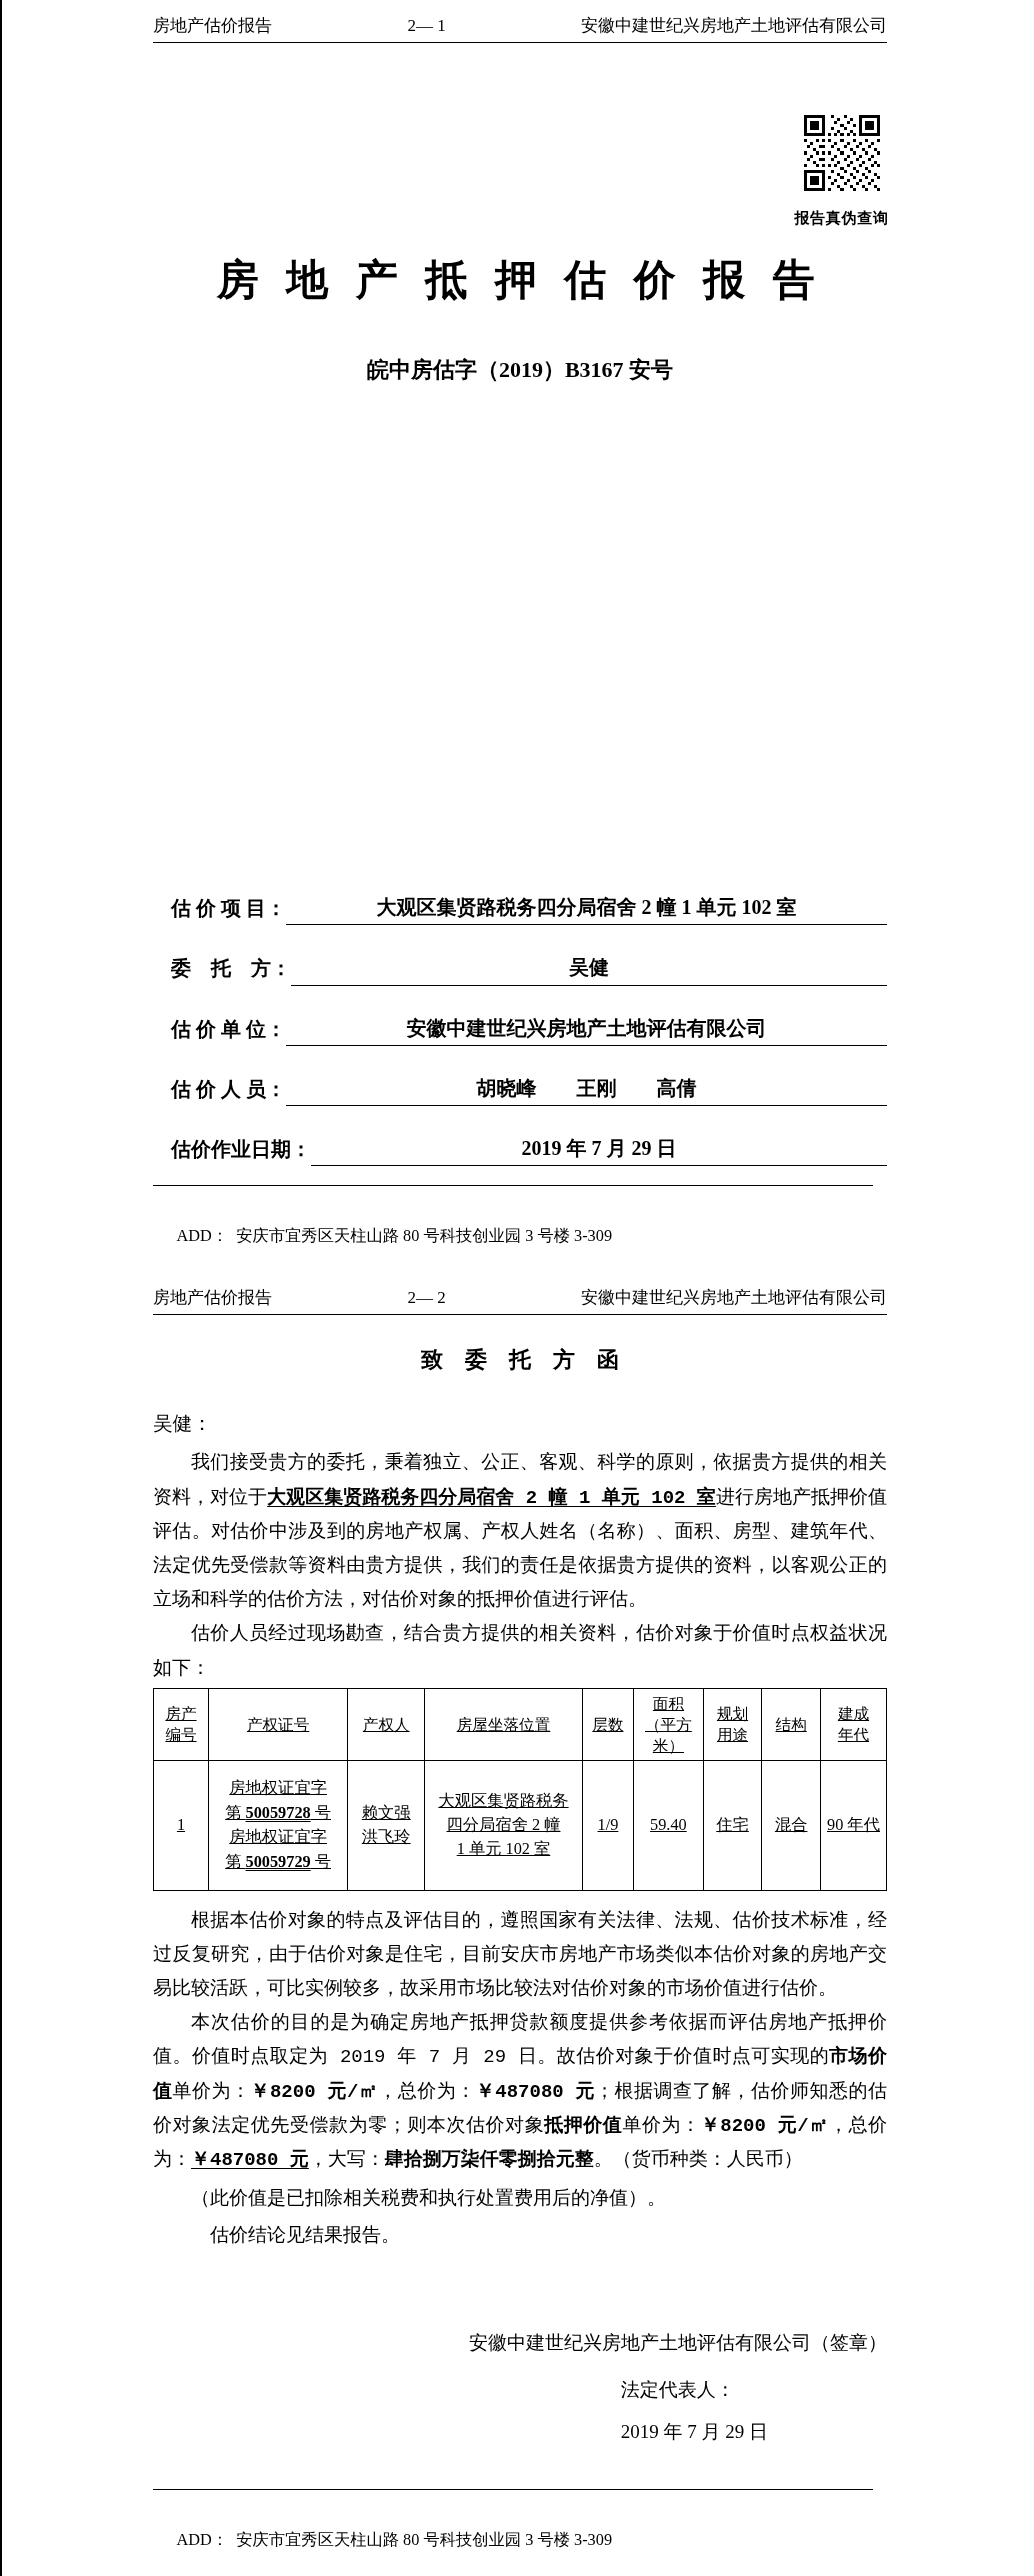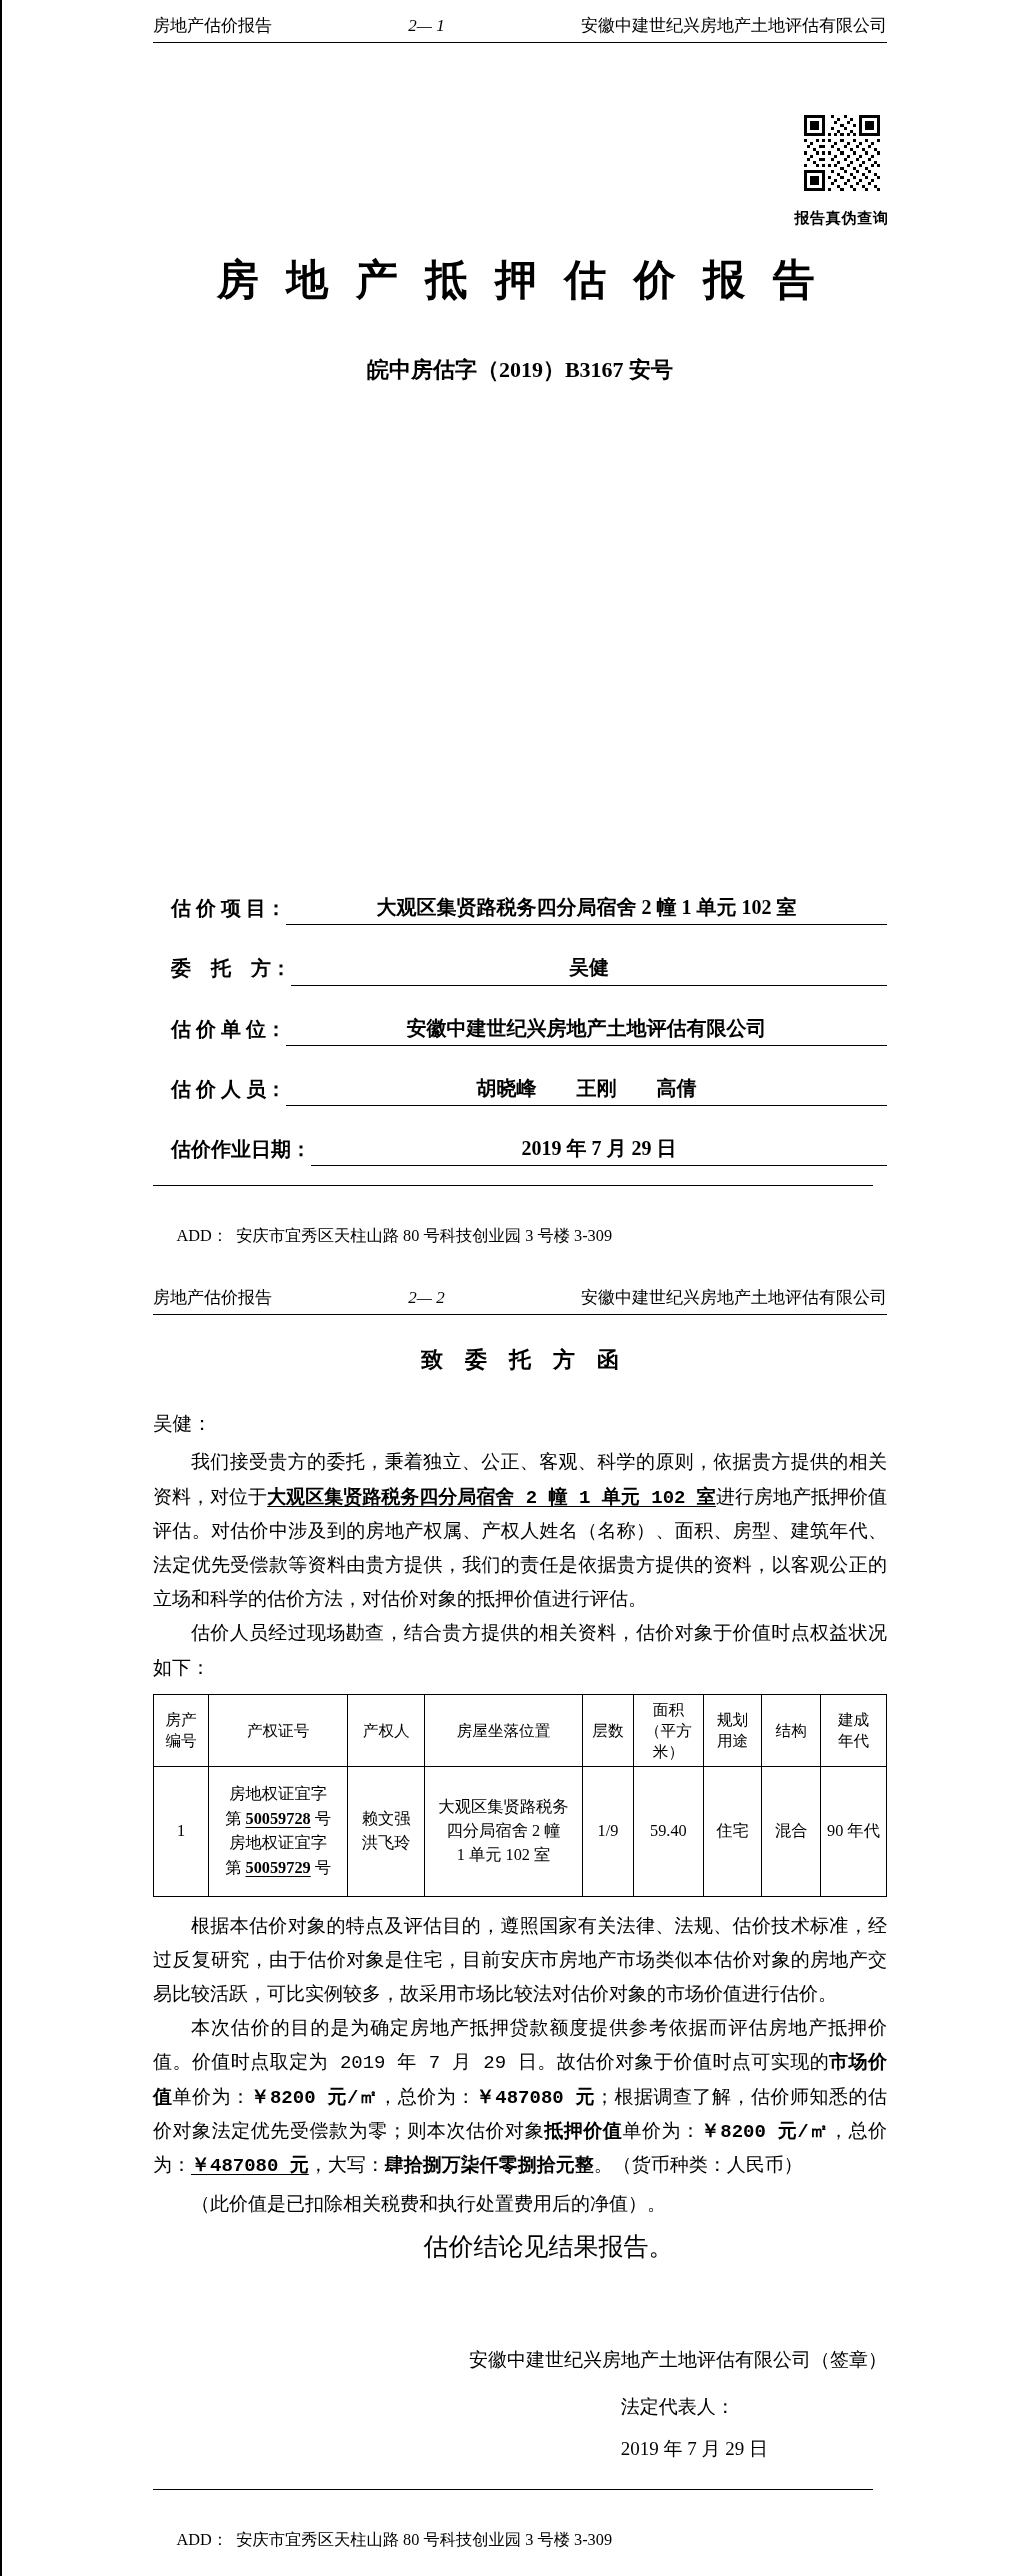--- a/index.html
+++ b/index.html
@@ -18,21 +18,21 @@
   .page-1 { height:1272px; }
   .page-2 { height:1304px; }
   .inner { margin:0 147px 0 151px; }
 
   
   .doc-header {
     display:flex; justify-content:space-between; align-items:baseline;
     padding:14.3px 0 5.2px; border-bottom:1.3px solid #000;
     font-size:17px; white-space:pre;
   }
-  .h-center { flex:1; text-align:center;font-style:italic; }
+  .h-center { flex:1; text-align:center; }
   .doc-footer {
     position:absolute; left:151px; right:161px; bottom:5.2px;
     border-top:1.3px solid #000; padding-top:19px;
     font-size:16.3px; white-space:pre;
   }
 
   
   .qr-block { position:absolute; top:115px; right:137px; width:111px; text-align:center; }
   .qr-svg { width:76px; height:76px; display:block; margin:0 auto; background:#fff; }
   .qr-caption { margin-top:18px; font-weight:bold; font-size:15px; letter-spacing:0.7px; white-space:pre; }
@@ -48,23 +48,23 @@
   .field-label { white-space:pre; padding-bottom:3.3px; }
   .field-value { flex:1; text-align:center; border-bottom:1.3px solid #000; padding-bottom:3.3px; white-space:pre; }
 
   
   .letter-title { margin:30px 0 0; text-align:center; font-size:22px; font-weight:bold; white-space:pre; }
   .salutation { margin-top:35px; font-size:19.6px; }
   .para { margin:0; font-size:19px; line-height:1.8; text-align:justify; text-indent:38px;font-family:Liberation Mono, monospace; }
   .para.first { margin-top:9px; }
   .para.after-table { margin-top:13px; }
   .note-line { margin:3.9px 0 0; font-size:19px; line-height:1.8; text-indent:38px; }
-  .conclusion-line { margin:2.6px 0 0; font-size:25px; line-height:1.8; text-indent:57px;text-align:center; }
-
-  table.prop { width:100%; margin-top:8px; border-collapse:collapse; table-layout:fixed; }
+  .conclusion-line { margin:2.6px 0 0; font-size:19px; line-height:1.8; text-indent:57px; }
+
+  table.prop { width:100%; margin-top:2px; border-collapse:collapse; table-layout:fixed;text-decoration:underline; }
   table.prop th, table.prop td {
     border:1.3px solid #000; text-align:center; vertical-align:middle;
     font-weight:normal; white-space:pre-line;
   }
   table.prop th { font-size:15.6px; line-height:1.35; padding:3.9px 1.3px; }
   table.prop td { font-size:16.3px; line-height:1.5; padding:15.6px 2.6px; }
 
   .sig-company { margin-top:78px; text-align:right; font-size:19px; }
   .sig-sub { display:flex; justify-content:flex-end; margin-top:13px; }
   .sig-sub-inner { margin-right:119px; font-size:19px; line-height:2.2; }

